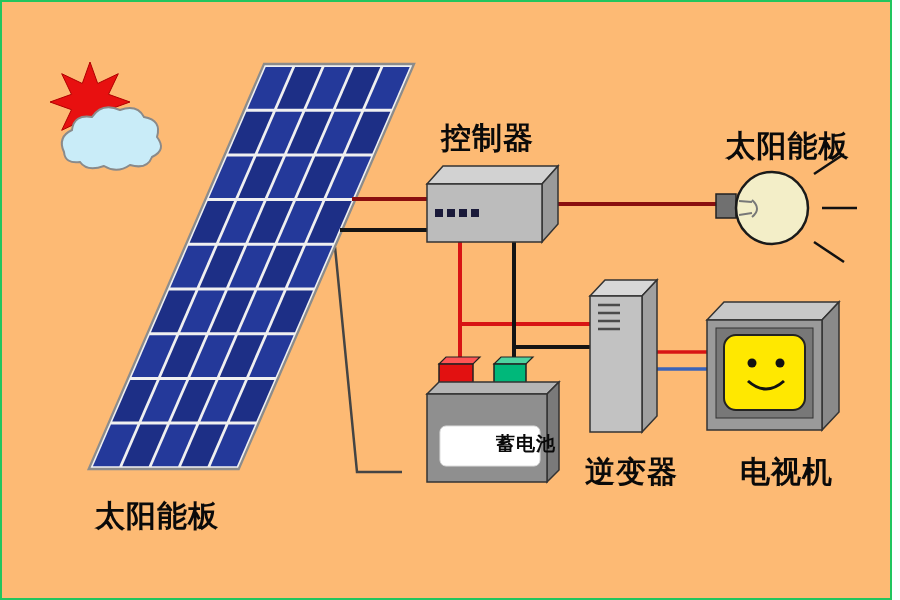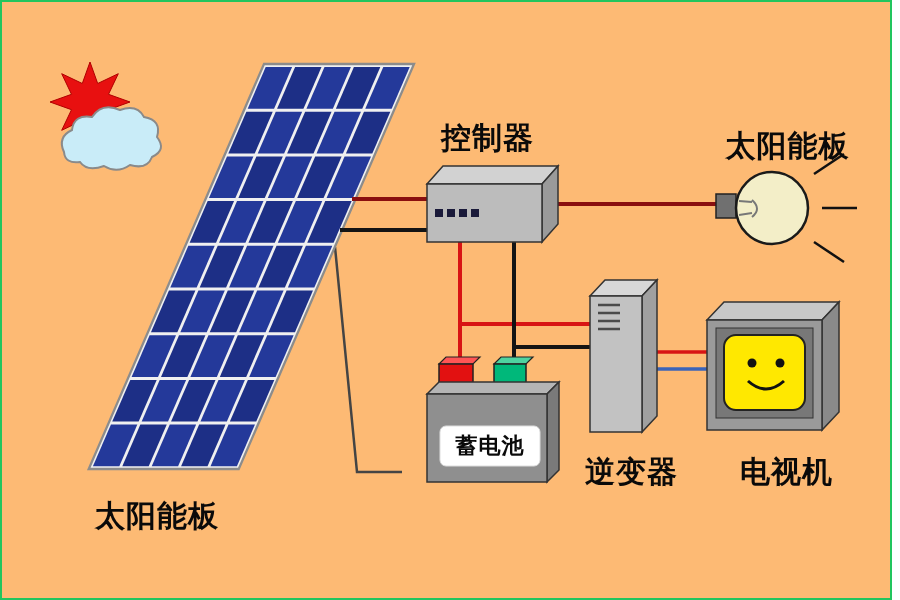--- a/index.html
+++ b/index.html
@@ -16,21 +16,21 @@
   .diagram-svg { position: absolute; left: 0; top: 0; }
   .label {
     position: absolute;
     font-weight: 700;
     color: #0a0a0a;
     text-align: center;
     font-size: 30px;
     letter-spacing: 1px;
     white-space: nowrap;
   }
-  .label-battery { font-size: 22px; }
+  .label-battery { font-size: 19px; padding-left: 36px; }
 </style>
 </head>
 <body>
 
 <div class="canvas">
 
   <svg class="diagram-svg" width="900" height="600" viewBox="0 0 900 600">
 
     <polygon points="88,60 95.7,81.5 116.3,71.7 106.5,92.3 128,100 106.5,107.7 116.3,128.3 95.7,118.5 88,140 80.3,118.5 59.7,128.3 69.5,107.7 48,100 69.5,92.3 59.7,71.7 80.3,81.5" stroke="#b00000" stroke-width="1" fill="#e81010"></polygon>
 

